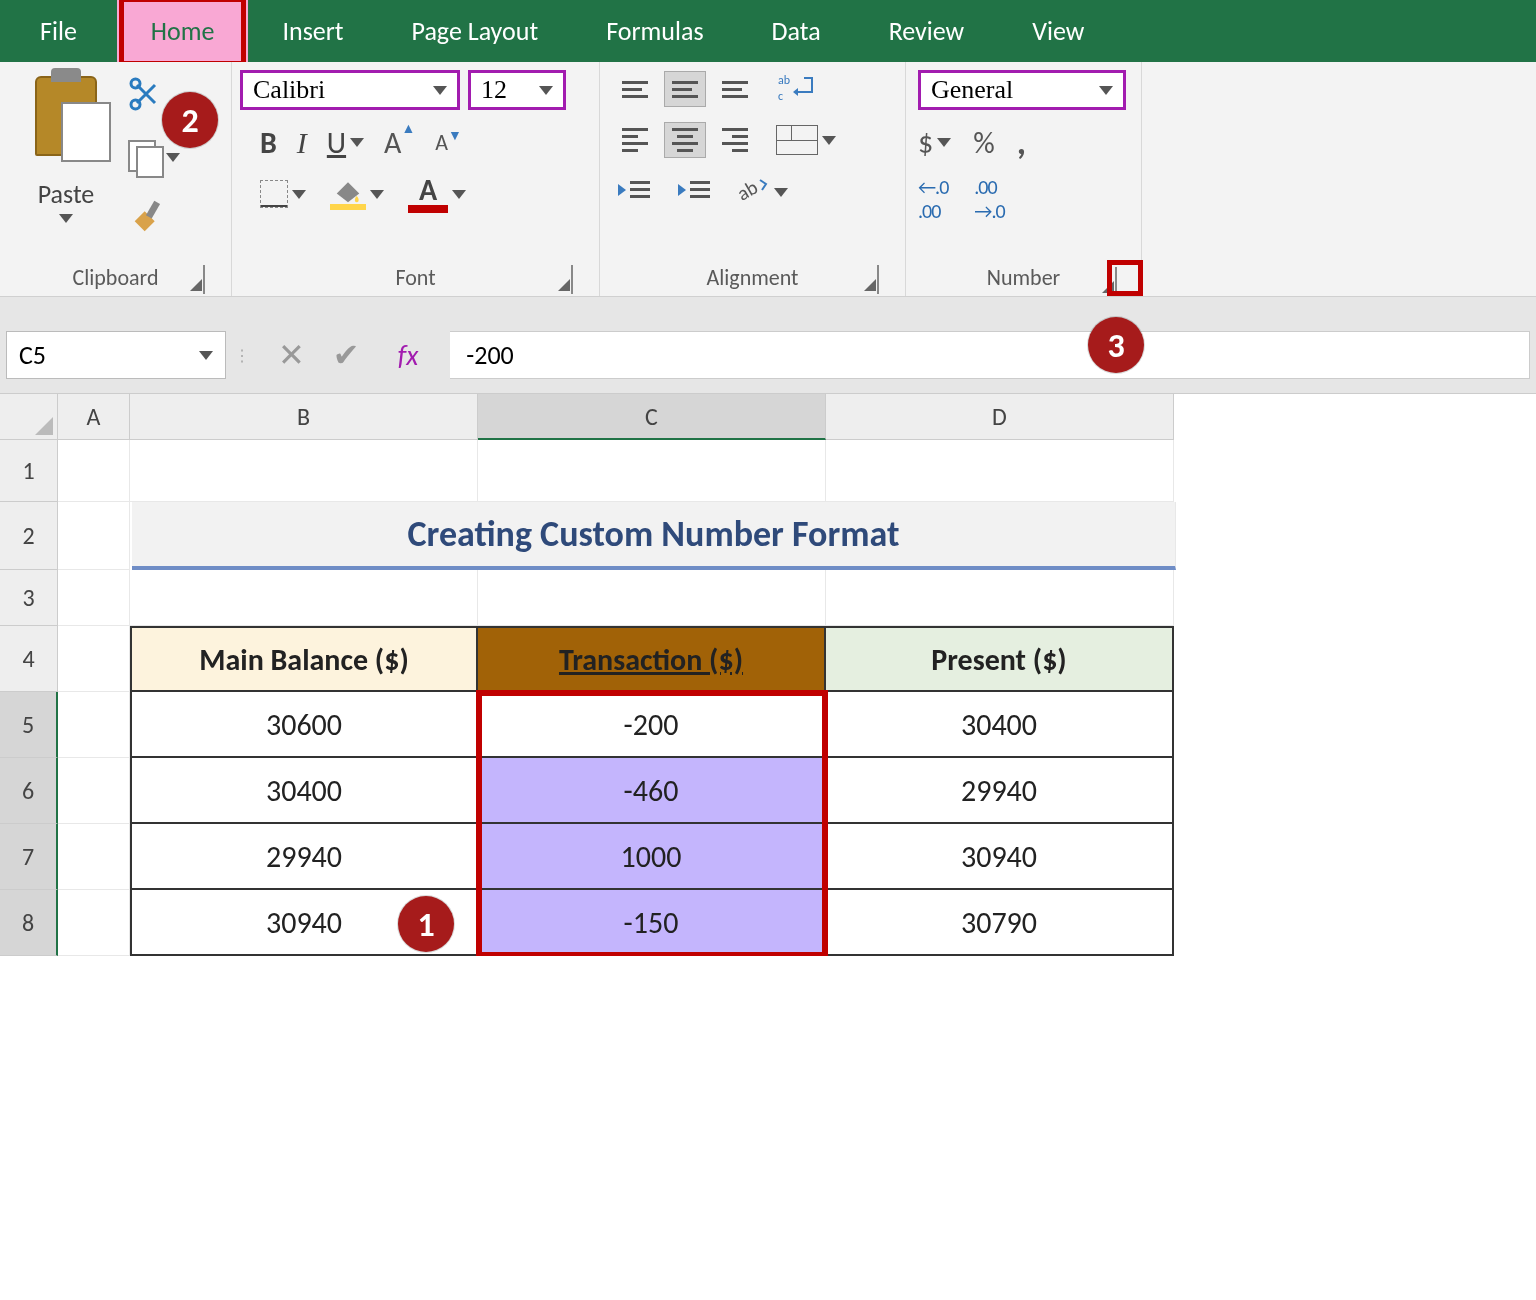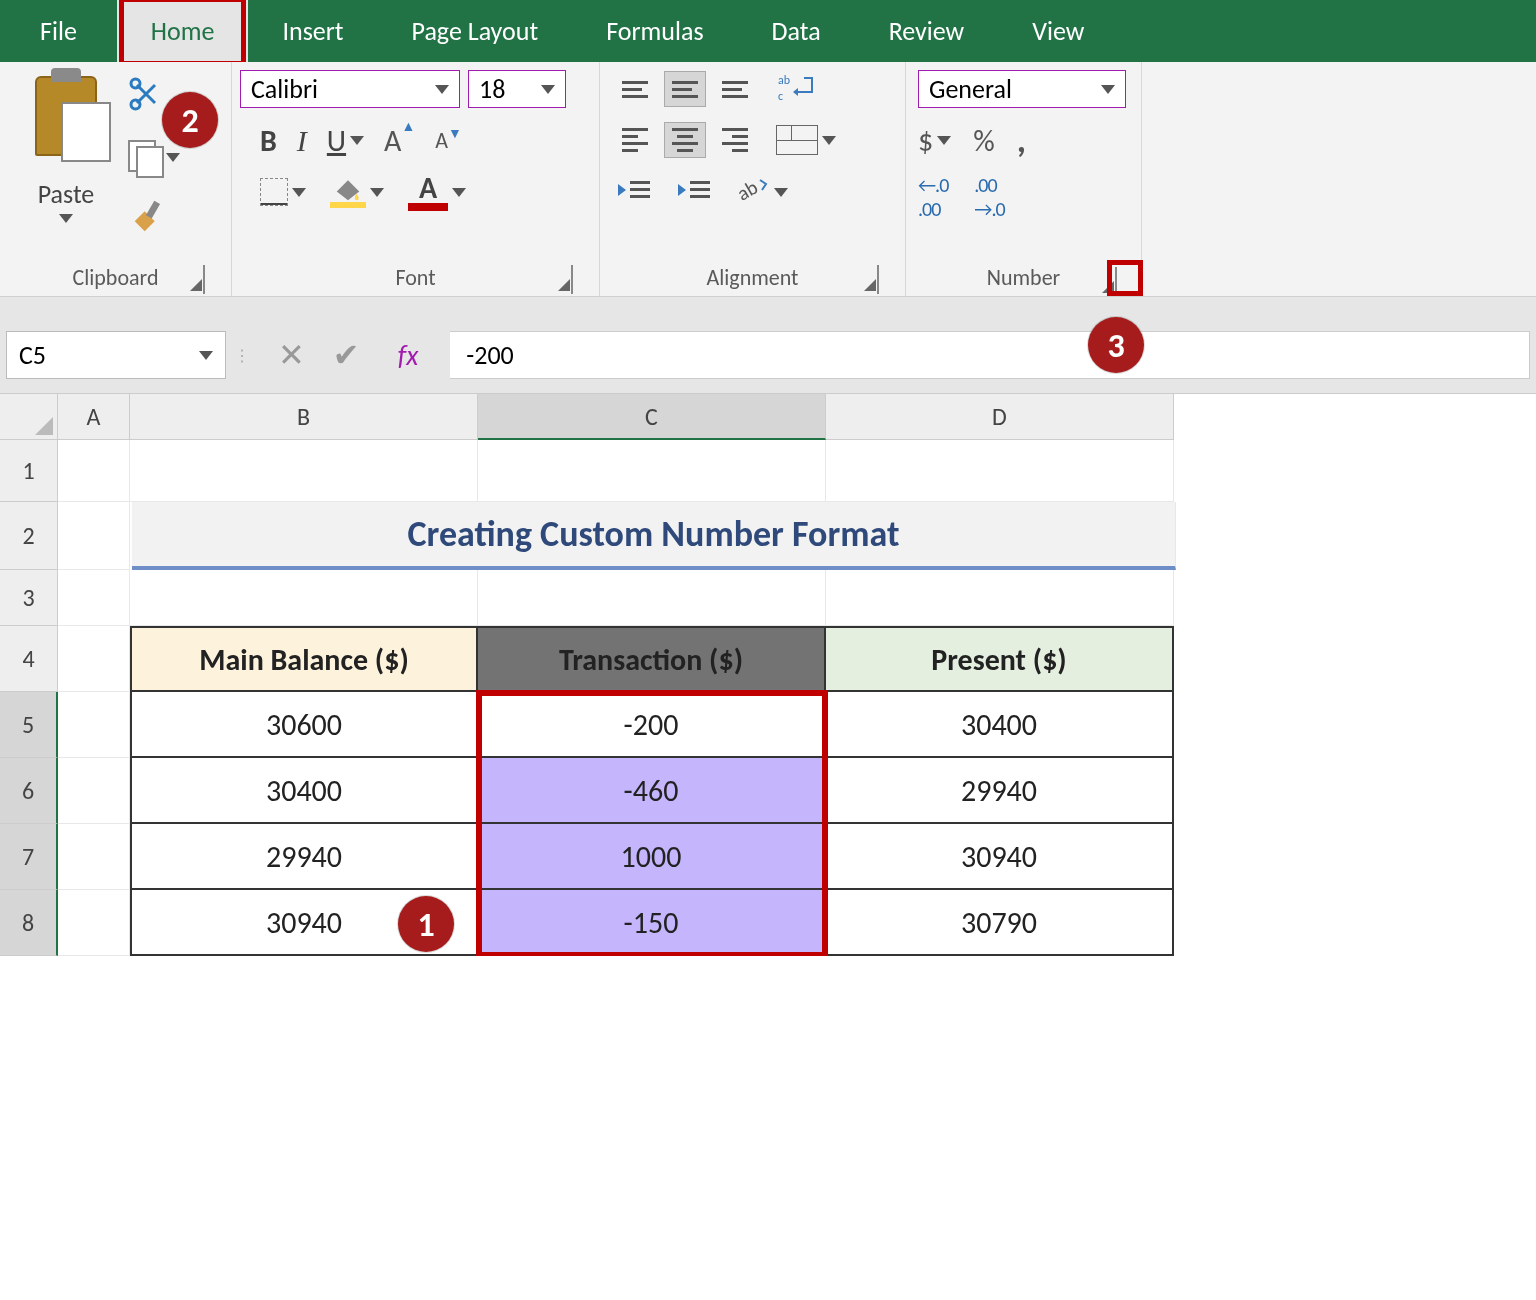--- a/index.html
+++ b/index.html
@@ -22,21 +22,21 @@
   }
   .ribbon-tab {
     padding: 0 34px;
     display: flex;
     align-items: center;
     cursor: pointer;
     position: relative;
   }
   .ribbon-tab.file { padding: 0 40px; }
   .ribbon-tab.active {
-    background: #e5e5e5;
+    background: #f9a8d4;
     color: #217346;
   }
   .tab-highlight {
     position: absolute;
     border: 5px solid #c00000;
     top: -3px; left: 2px; right: 2px; bottom: -4px;
     pointer-events: none;
   }
 
   
@@ -135,23 +135,23 @@
   }
   .copy-glyph::before { top:0; left:0; }
   .copy-glyph::after { top:6px; left:8px; }
   .paint-icon svg { width: 40px; height: 40px; }
 
   
   .font { width: 368px; }
   .font .group-body { display: flex; flex-direction: column; gap: 14px; }
   .font-row { display: flex; gap: 8px; align-items: center; }
   .combo {
-    background: #fff; border: 1px solid #a21caf;
+    background: #fff; border: 3px solid #a21caf;
     font-size: 26px; padding: 2px 10px;
-    display: flex; align-items: center; justify-content: space-between;
+    display: flex; align-items: center; justify-content: space-between; font-family: Liberation Serif, serif;
   }
   .combo.font-name { width: 220px; }
   .combo.font-size { width: 98px; }
   .caret { width: 0; height: 0; border-left: 7px solid transparent; border-right: 7px solid transparent; border-top: 9px solid #555; }
   .biu-row { display: flex; gap: 20px; align-items: center; font-size: 30px; color:#444; padding-left: 20px;}
   .b-btn { font-weight: bold; }
   .i-btn { font-style: italic; font-family: 'Times New Roman', serif; }
   .u-btn { text-decoration: underline; display:flex; gap:4px; align-items:center;}
   .Abig { font-size: 30px; color:#555; position:relative; display:inline-flex; }
   .Abig .arrow { font-size:14px; position:relative; top:-4px; color:#3a7bbf; }
@@ -268,21 +268,21 @@
     border-bottom: 4px solid #6f8dc6;
     margin: 0 2px;
   }
 
   .hdr-cell {
     font-size:30px; font-weight:bold; color:#222; text-align:center;
     display:flex; align-items:center; justify-content:center;
     border:2px solid #333;
   }
   .hdr-B { background:#fdf3dd;}
-  .hdr-C { background:#737373;}
+  .hdr-C { background:#a16207;text-decoration:underline;}
   .hdr-D { background:#e5efe0;}
 
   .dcell {
     font-size:30px; color:#222; text-align:center;
     display:flex; align-items:center; justify-content:center;
     border:2px solid #333; border-top:none;
   }
   .dcell.mid   { border-left:none;}
   .dcell.right { border-left:none;}
 
@@ -352,21 +352,21 @@
   </div>
 
   <div class="ribbon-group font">
     <div class="group-body">
       <div class="font-row">
         <div class="combo font-name">
           <span>Calibri</span>
           <span class="caret"></span>
         </div>
         <div class="combo font-size">
-          <span>18</span>
+          <span>12</span>
           <span class="caret"></span>
         </div>
       </div>
       <div class="biu-row">
         <span class="b-btn">B</span>
         <span class="i-btn">I</span>
         <span class="u-btn">
             <span>U</span>
             <span class="caret"></span>
           </span>

